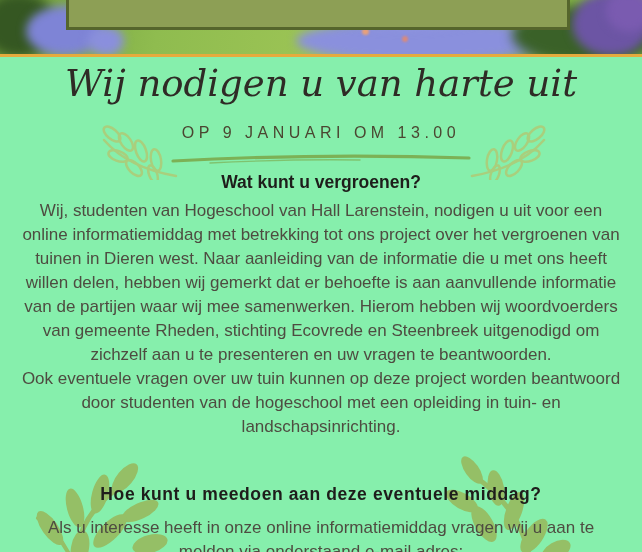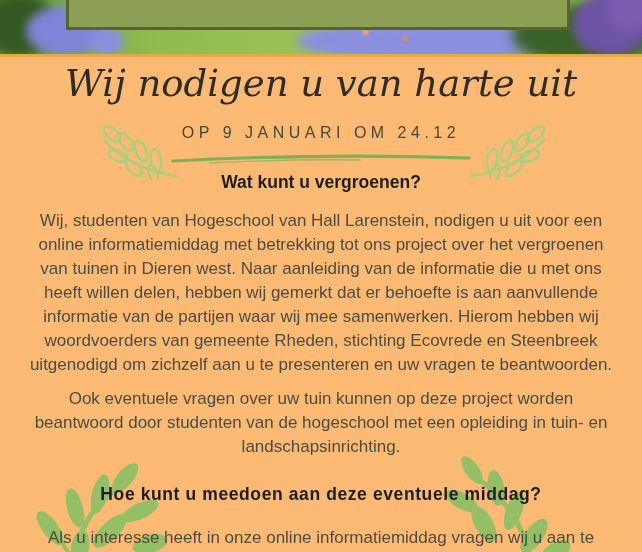--- a/index.html
+++ b/index.html
@@ -1,20 +1,20 @@
 <!DOCTYPE html>
 <html><head>
 <meta charset="utf-8">
 <style>
   html,body{margin:0;padding:0;}
   .flyer{
     position:relative;
     width:642px;height:552px;
     overflow:hidden;
-    background:#fdba74;
+    background:#86efac;
     font-family:"Liberation Sans", sans-serif;
   }
   
   .photo{
     position:absolute;top:0;left:0;width:642px;height:54px;
     background:linear-gradient(100deg,#6f9c3c 0%,#8fbc4f 25%,#9cc455 50%,#8cb84c 70%,#7fae45 100%);
     border-bottom:3px solid #e5ab3d;
     overflow:hidden;
   }
   .blob{position:absolute;border-radius:50%;}
@@ -64,21 +64,21 @@
   }
   .h-expect{top:172px;}
   .h-join{top:484px;letter-spacing:0.6px;}
   .bodytext{
     position:absolute;left:18px;width:606px;z-index:2;
     text-align:center;
     font-size:17px;line-height:24px;color:#4e4c41;
   }
   .body-1{top:199px;}
   .body-2{top:516px;}
-  .bodytext p{margin:10px;}
+  .bodytext p{margin:0;}
 </style>
 </head>
 <body>
 
 <div class="flyer">
 
   <div class="photo">
     <div class="blob b-foliage-left"></div>
     <div class="blob b-purple-left"></div>
     <div class="blob b-purple-left2"></div>
@@ -116,21 +116,21 @@
       <ellipse cx="62" cy="32" rx="8" ry="18" transform="rotate(-10 62 32)"></ellipse>
       <ellipse cx="28" cy="45" rx="8" ry="18" transform="rotate(-60 28 45)"></ellipse>
       <ellipse cx="80" cy="55" rx="8" ry="20" transform="rotate(20 80 55)"></ellipse>
       <ellipse cx="50" cy="68" rx="9" ry="20" transform="rotate(-30 50 68)"></ellipse>
       <ellipse cx="100" cy="80" rx="9" ry="20" transform="rotate(35 100 80)"></ellipse>
       <ellipse cx="122" cy="95" rx="9" ry="16" transform="rotate(60 122 95)"></ellipse>
     </g>
   </svg>
 
   <h1 class="script-title">Wij nodigen u van harte uit</h1>
-  <div class="subtitle">OP 9 JANUARI OM 24.12</div>
+  <div class="subtitle">OP 9 JANUARI OM 13.00</div>
 
   <svg class="laurel laurel-left" width="82" height="56" viewBox="0 0 82 56">
     <g fill="none" stroke="#a9cf7d" stroke-width="2.5" stroke-linecap="round">
       <path d="M78,52 C55,48 25,38 6,16"></path>
       <ellipse cx="14" cy="10" rx="5" ry="10" transform="rotate(-50 14 10)"></ellipse>
       <ellipse cx="28" cy="18" rx="5" ry="10" transform="rotate(-35 28 18)"></ellipse>
       <ellipse cx="43" cy="27" rx="5" ry="11" transform="rotate(-20 43 27)"></ellipse>
       <ellipse cx="58" cy="36" rx="5" ry="11" transform="rotate(-10 58 36)"></ellipse>
       <ellipse cx="20" cy="32" rx="5" ry="10" transform="rotate(-70 20 32)"></ellipse>
       <ellipse cx="36" cy="44" rx="5" ry="10" transform="rotate(-45 36 44)"></ellipse>

